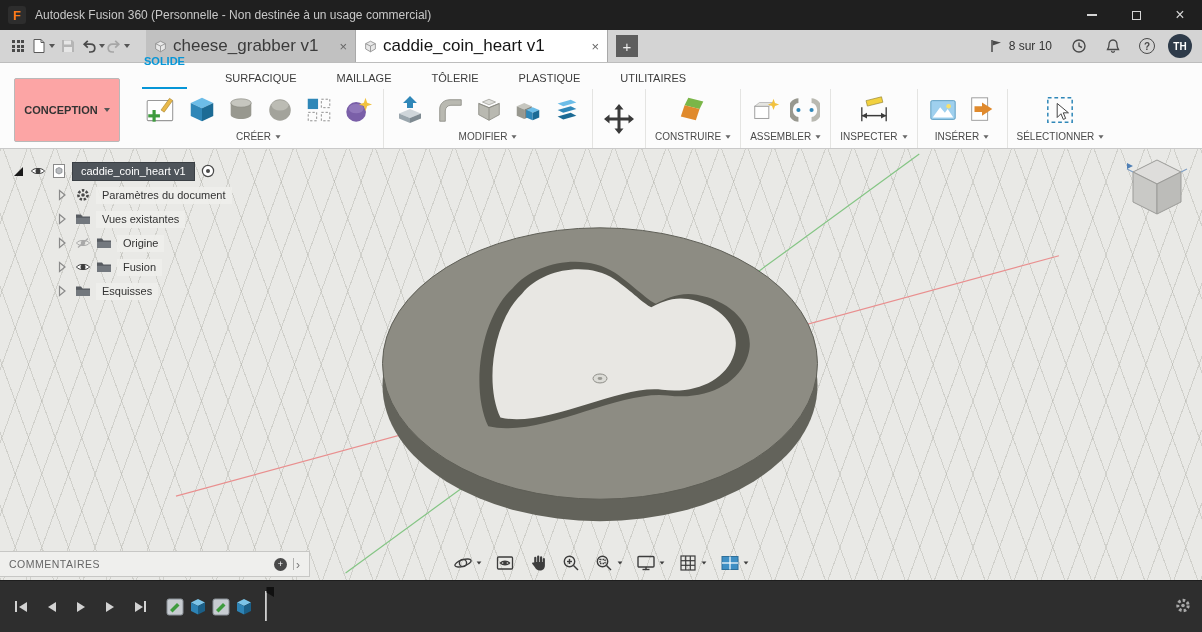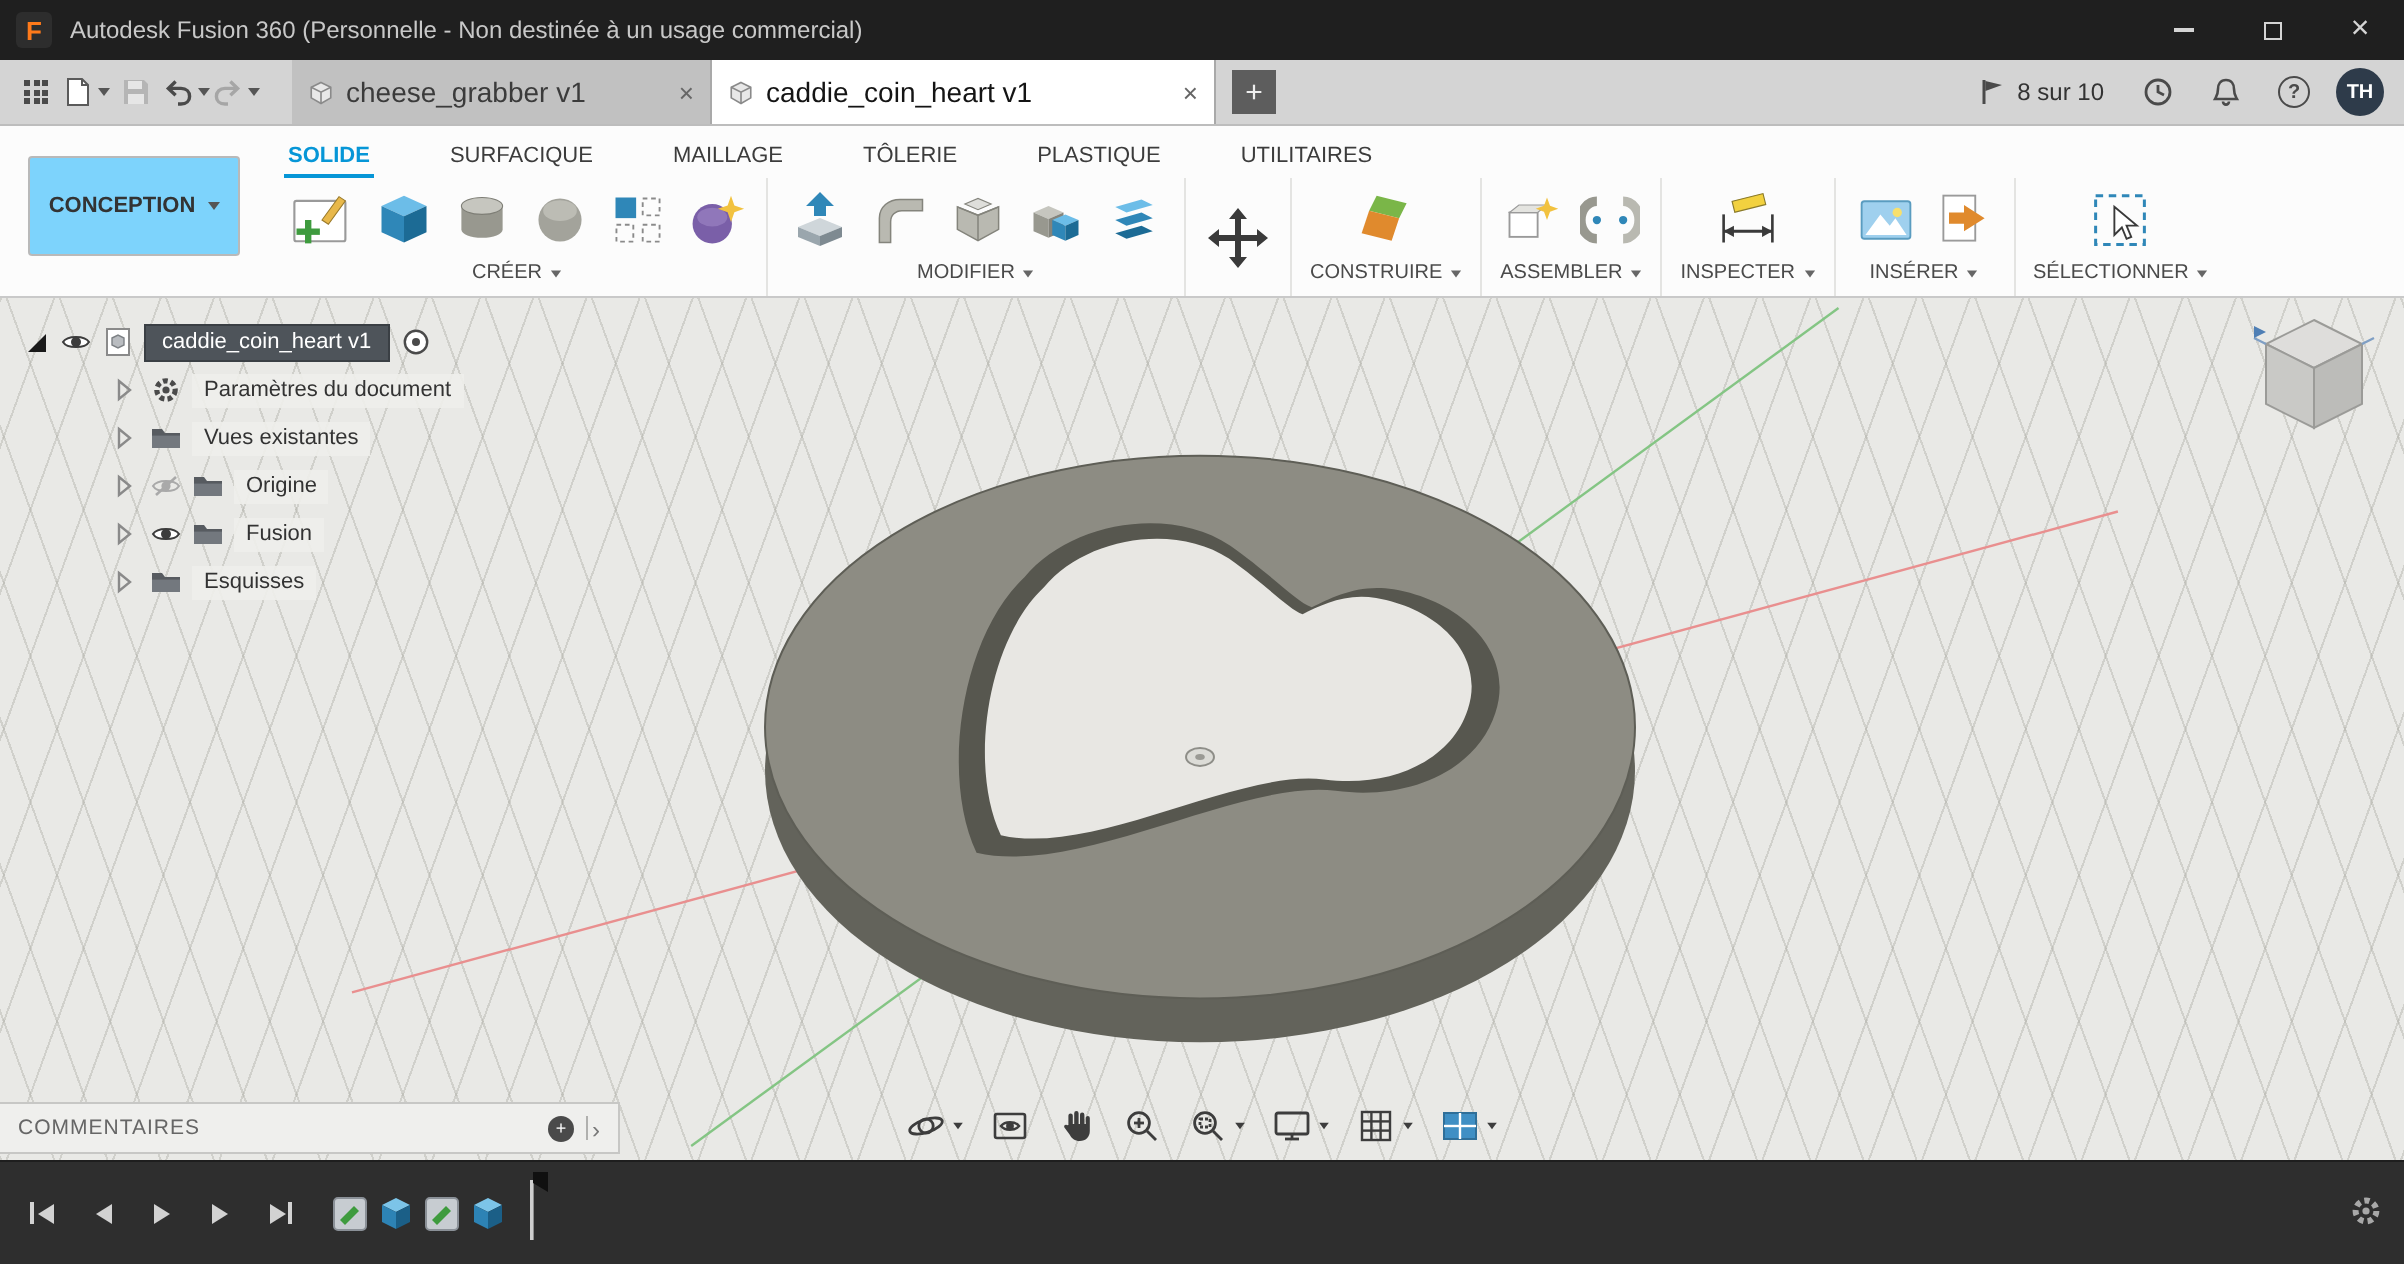--- a/index.html
+++ b/index.html
@@ -24,43 +24,43 @@
   .qat { display:flex; align-items:center; gap:1px; padding:0 4px 0 6px; }
   .qat-btn { height:26px; min-width:24px; display:flex; align-items:center; justify-content:center; gap:2px; color:#4a4a4a; }
   .waffle { display:grid; grid-template-columns:repeat(3,3px); gap:1.5px; }
   .waffle i { width:3px; height:3px; background:#4a4a4a; }
   .caret { width:0; height:0; border-left:3.5px solid transparent; border-right:3.5px solid transparent; border-top:4px solid #555; display:inline-block; }
   .ic16 { width:16px; height:16px; display:block; }
   .ic13 { width:13px; height:13px; display:block; }
   .disabled { color:#a6a6a6; }
   .doctabs { display:flex; height:32px; margin-left:12px; }
   .doctab { width:210px; display:flex; align-items:center; gap:6px; padding:0 8px; background:#c1c1c1;
-            border-right:1px solid #a9a9a9; font-size:14px; color:#3b3b3b; }
+            border-right:1px solid #a9a9a9; font-size:17px; color:#3b3b3b; }
   .doctab.active { width:252px; background:#ffffff; color:#141414; }
   .dt-label { flex:1; white-space:nowrap; overflow:hidden; text-overflow:ellipsis; }
   .dt-close::after { content:"×"; color:#666; font-size:13px; }
   .newtab { width:22px; height:22px; background:#5d5d5d; margin-left:8px; display:flex; align-items:center; justify-content:center; }
   .newtab::after { content:"+"; color:#eee; font-size:15px; line-height:1; }
   .right-cluster { margin-left:auto; display:flex; align-items:center; gap:8px; padding-right:10px; }
   .job { display:flex; align-items:center; gap:5px; font-size:12px; color:#333; margin-right:6px; }
   .tb-ico { width:26px; height:26px; display:flex; align-items:center; justify-content:center; color:#4a4a4a; }
   .help-circle { width:16px; height:16px; border:1.4px solid #4a4a4a; border-radius:50%; display:flex; align-items:center; justify-content:center; }
   .help-circle::after { content:"?"; font-size:10px; font-weight:bold; color:#4a4a4a; }
   .avatar { width:24px; height:24px; border-radius:50%; background:#2e3b4a; color:#fff; font-size:10px; font-weight:bold;
             display:flex; align-items:center; justify-content:center; }
 
   
   .ribbon { flex:0 0 86px; background:#fcfcfc; position:relative; border-bottom:1px solid #c9c9c9; }
-  .workspace { position:absolute; left:14px; top:15px; width:106px; height:50px; background:#7dd3fc; border:1px solid #b9b9b9;
+  .workspace { position:absolute; left:14px; top:15px; width:106px; height:64px; background:#fca5a5; border:1px solid #b9b9b9;
                border-radius:2px; display:flex; align-items:center; justify-content:center; gap:6px; font-size:11px;
                font-weight:bold; color:#333; }
   .ribbon-tabs { margin-left:134px; height:26px; display:flex; align-items:flex-end; gap:36px; padding-left:8px;
                  font-size:11px; color:#3c3c3c; }
   .rtab { padding:4px 2px 5px; }
-  .rtab.active { color:#0696d7; border-bottom:2px solid #0696d7; font-weight:bold; padding-bottom:3px; }
+  .rtab.active { color:#0696d7; border-bottom:2px solid #0696d7; font-weight:bold; padding-bottom:20px; }
   .ribbon-body { margin-left:134px; display:flex; align-items:stretch; height:59px; }
   .rgroup { display:flex; flex-direction:column; align-items:center; justify-content:flex-start; padding:1px 9px 0; border-right:1px solid #e4e4e2; }
   .rgroup:last-child { border-right:none; }
   .rg-icons { display:flex; align-items:center; gap:7px; height:40px; }
   .tool { padding:1px; }
   .tool svg { display:block; }
   .rg-label { font-size:10px; color:#4a4a4a; display:flex; align-items:center; gap:4px; margin-top:1px; }
   .rg-label .caret { border-top-color:#666; transform:scale(.85); }
 
   

